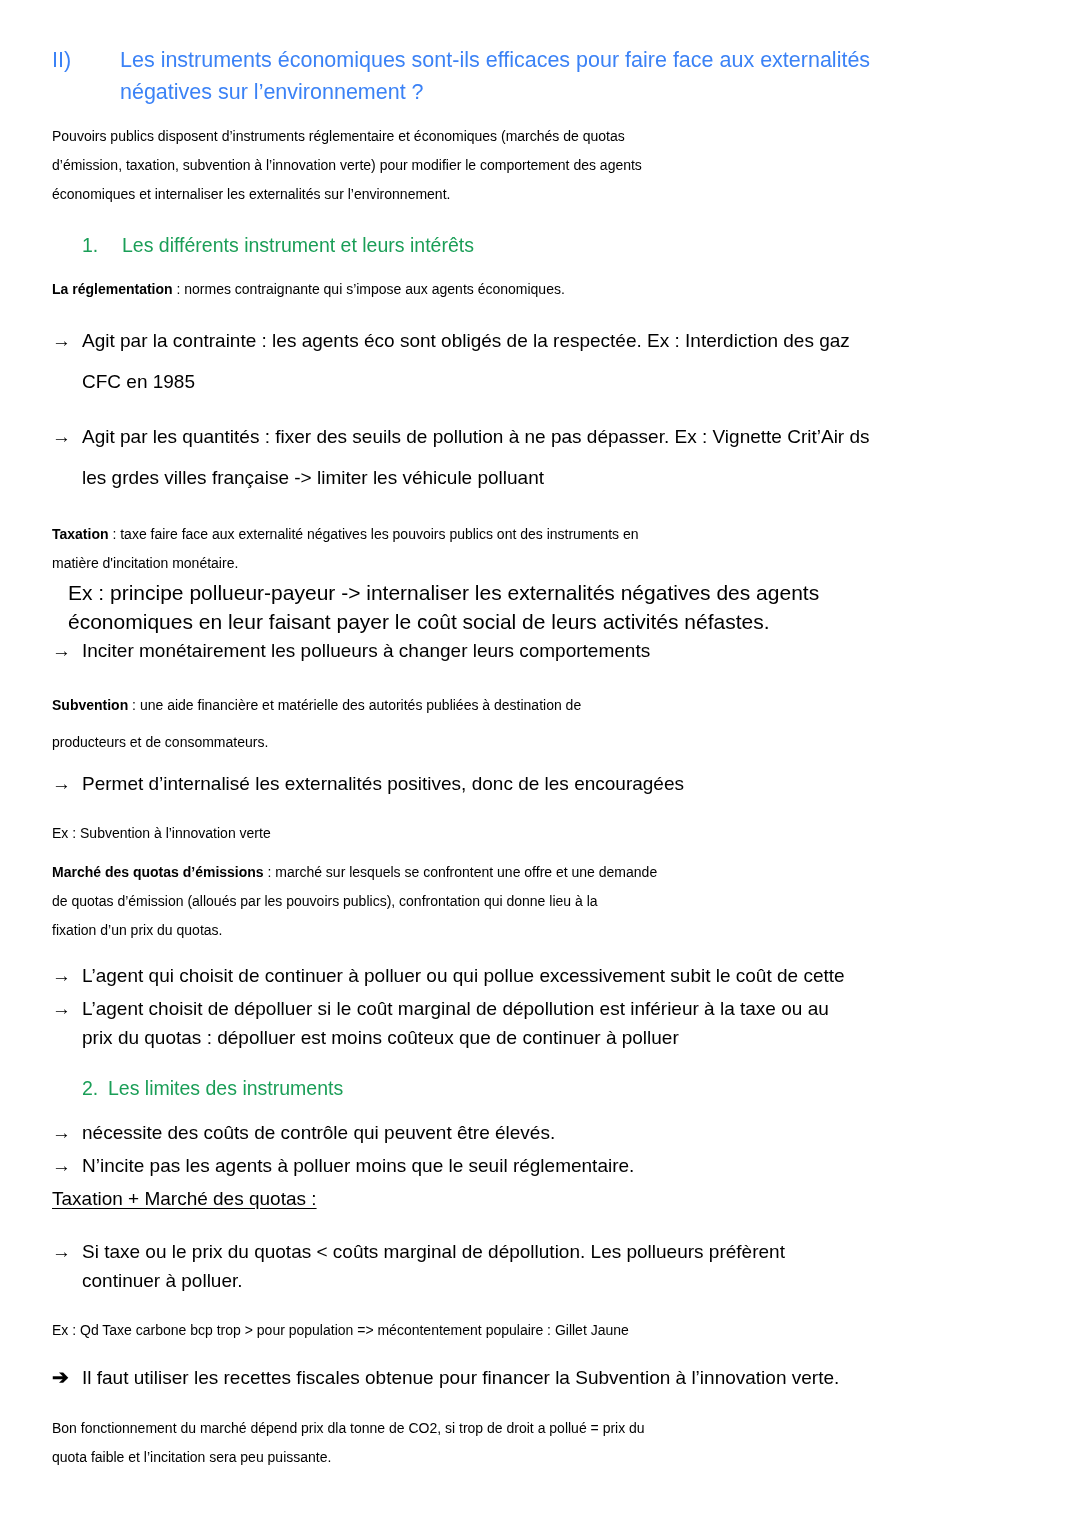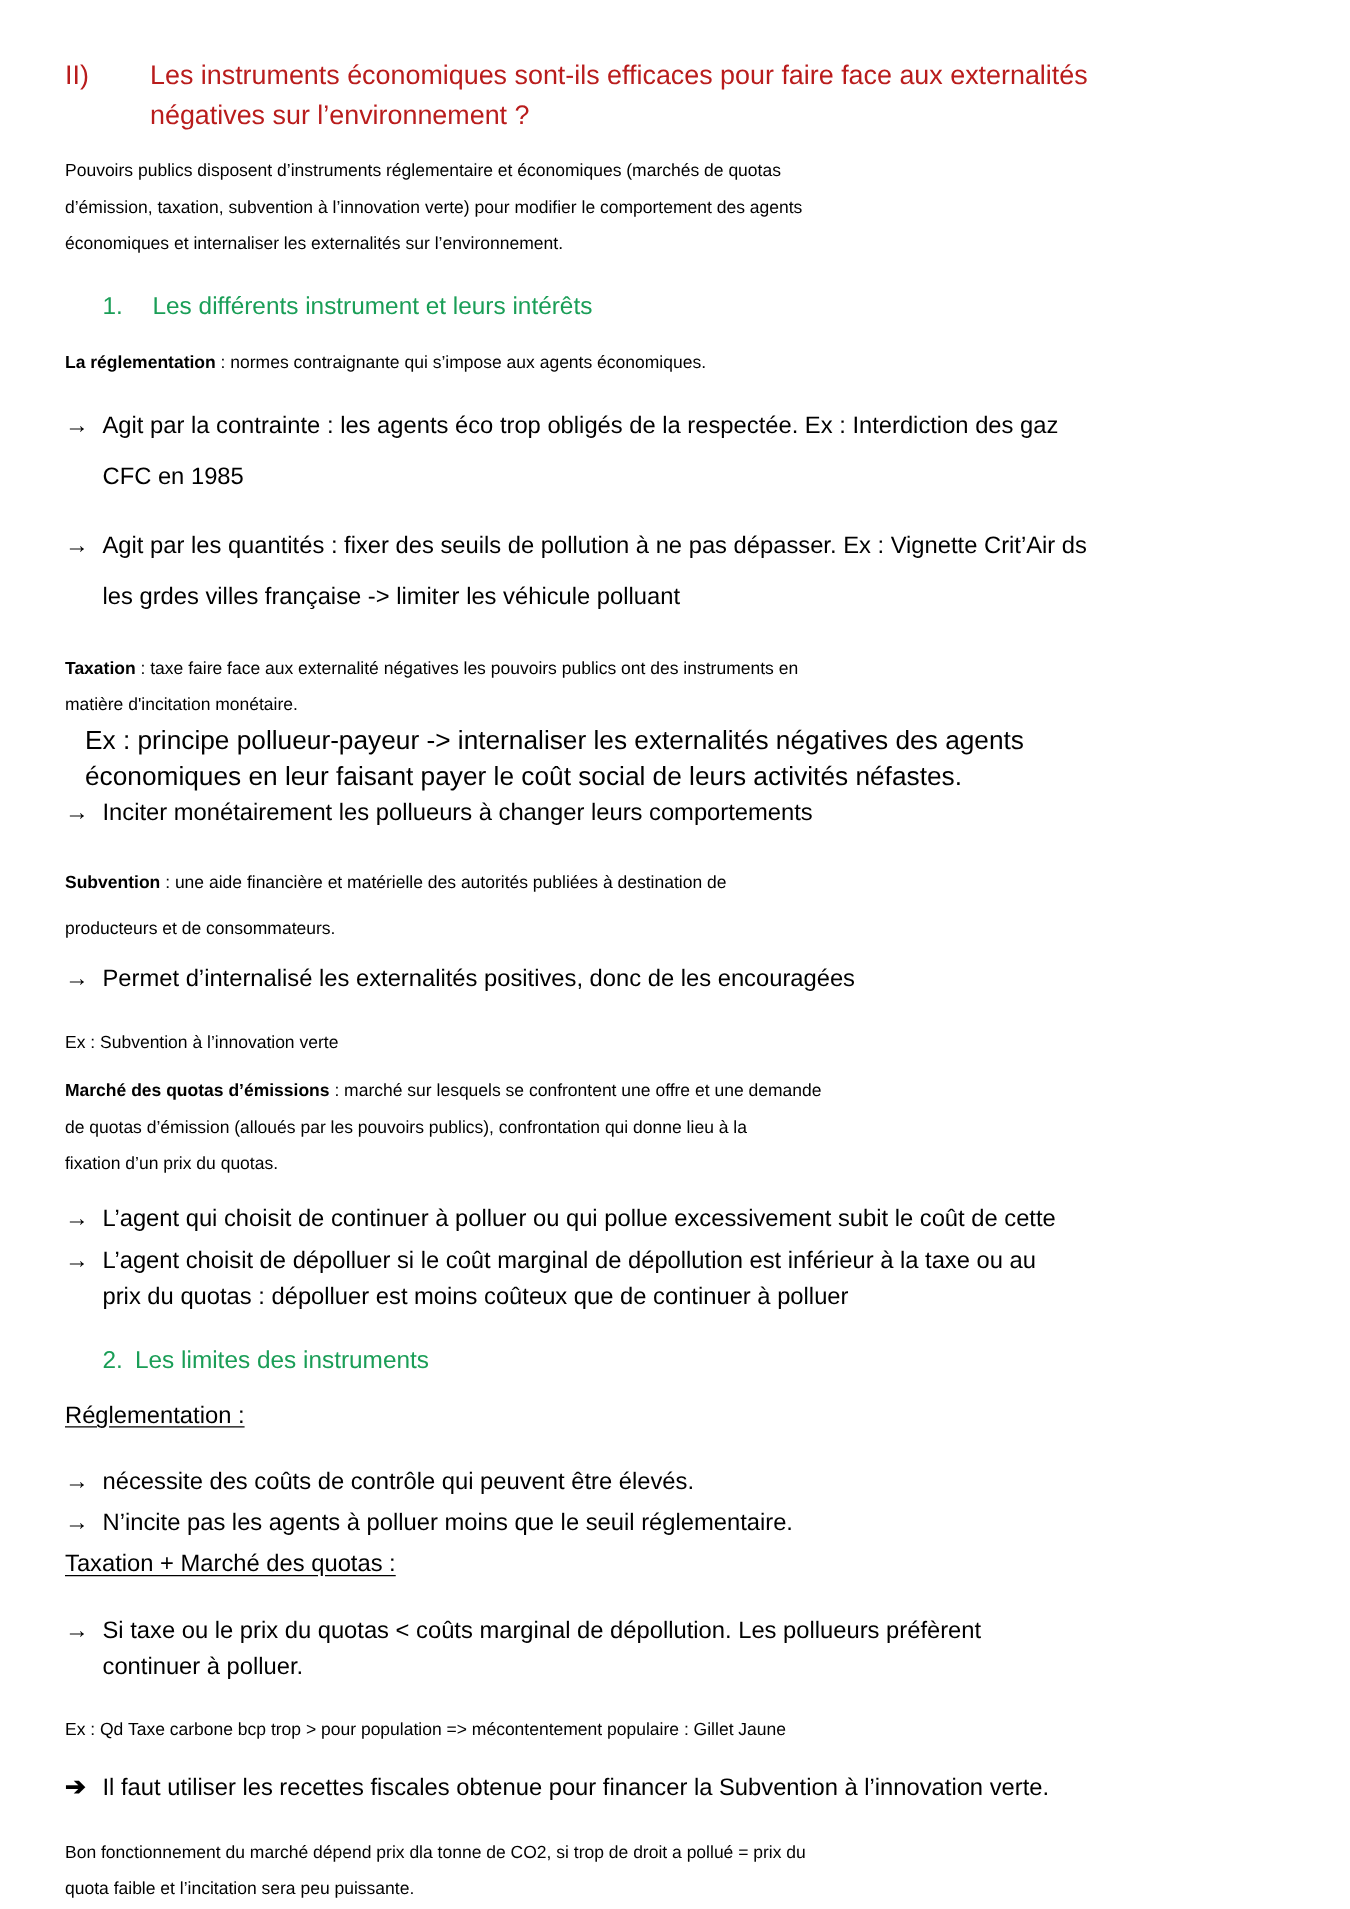--- a/index.html
+++ b/index.html
@@ -19,21 +19,21 @@
   .content {
     position: absolute;
     left: 52px;
     top: 44px;
     width: 930px;
   }
 
   
   .h2-red {
     display: flex;
-    color: #b91c1c;
+    color: #3b82f6;
     font-size: 21.5px;
     line-height: 32px;
     margin: 0 0 14px 0;
   }
   .h2-red .num {
     width: 68px;
     flex: 0 0 68px;
   }
   .h2-red .txt {
     flex: 1 1 auto;
@@ -152,21 +152,21 @@
       <span>Les différents instrument et leurs intérêts</span>
     </div>
 
     <p class="body">
       <b class="lead">La réglementation</b><span> : normes contraignante qui s’impose aux agents économiques.</span>
     </p>
 
     <div class="arrow-row loose spaced">
       <span class="glyph">→</span>
       <span class="atext">
-        <span>Agit par la contrainte : les agents éco trop obligés de la respectée. Ex : Interdiction des gaz</span><br>
+        <span>Agit par la contrainte : les agents éco sont obligés de la respectée. Ex : Interdiction des gaz</span><br>
         <span>CFC en 1985</span>
       </span>
     </div>
 
     <div class="arrow-row loose spaced-lg">
       <span class="glyph">→</span>
       <span class="atext">
         <span>Agit par les quantités : fixer des seuils de pollution à ne pas dépasser. Ex : Vignette Crit’Air ds</span><br>
         <span>les grdes villes française -&gt; limiter les véhicule polluant</span>
       </span>
@@ -218,23 +218,20 @@
         <span>L’agent choisit de dépolluer si le coût marginal de dépollution est inférieur à la taxe ou au</span><br>
         <span>prix du quotas : dépolluer est moins coûteux que de continuer à polluer</span>
       </span>
     </div>
 
     <div class="h3-green gap-narrow">
       <span class="num">2.</span>
       <span>Les limites des instruments</span>
     </div>
 
-    <div class="underline-wrap">
-      <span class="underlined">Réglementation :</span>
-    </div>
 
     <div class="arrow-row">
       <span class="glyph">→</span>
       <span class="atext">nécessite des coûts de contrôle qui peuvent être élevés.</span>
     </div>
 
     <div class="arrow-row">
       <span class="glyph">→</span>
       <span class="atext">N’incite pas les agents à polluer moins que le seuil réglementaire.</span>
     </div>

